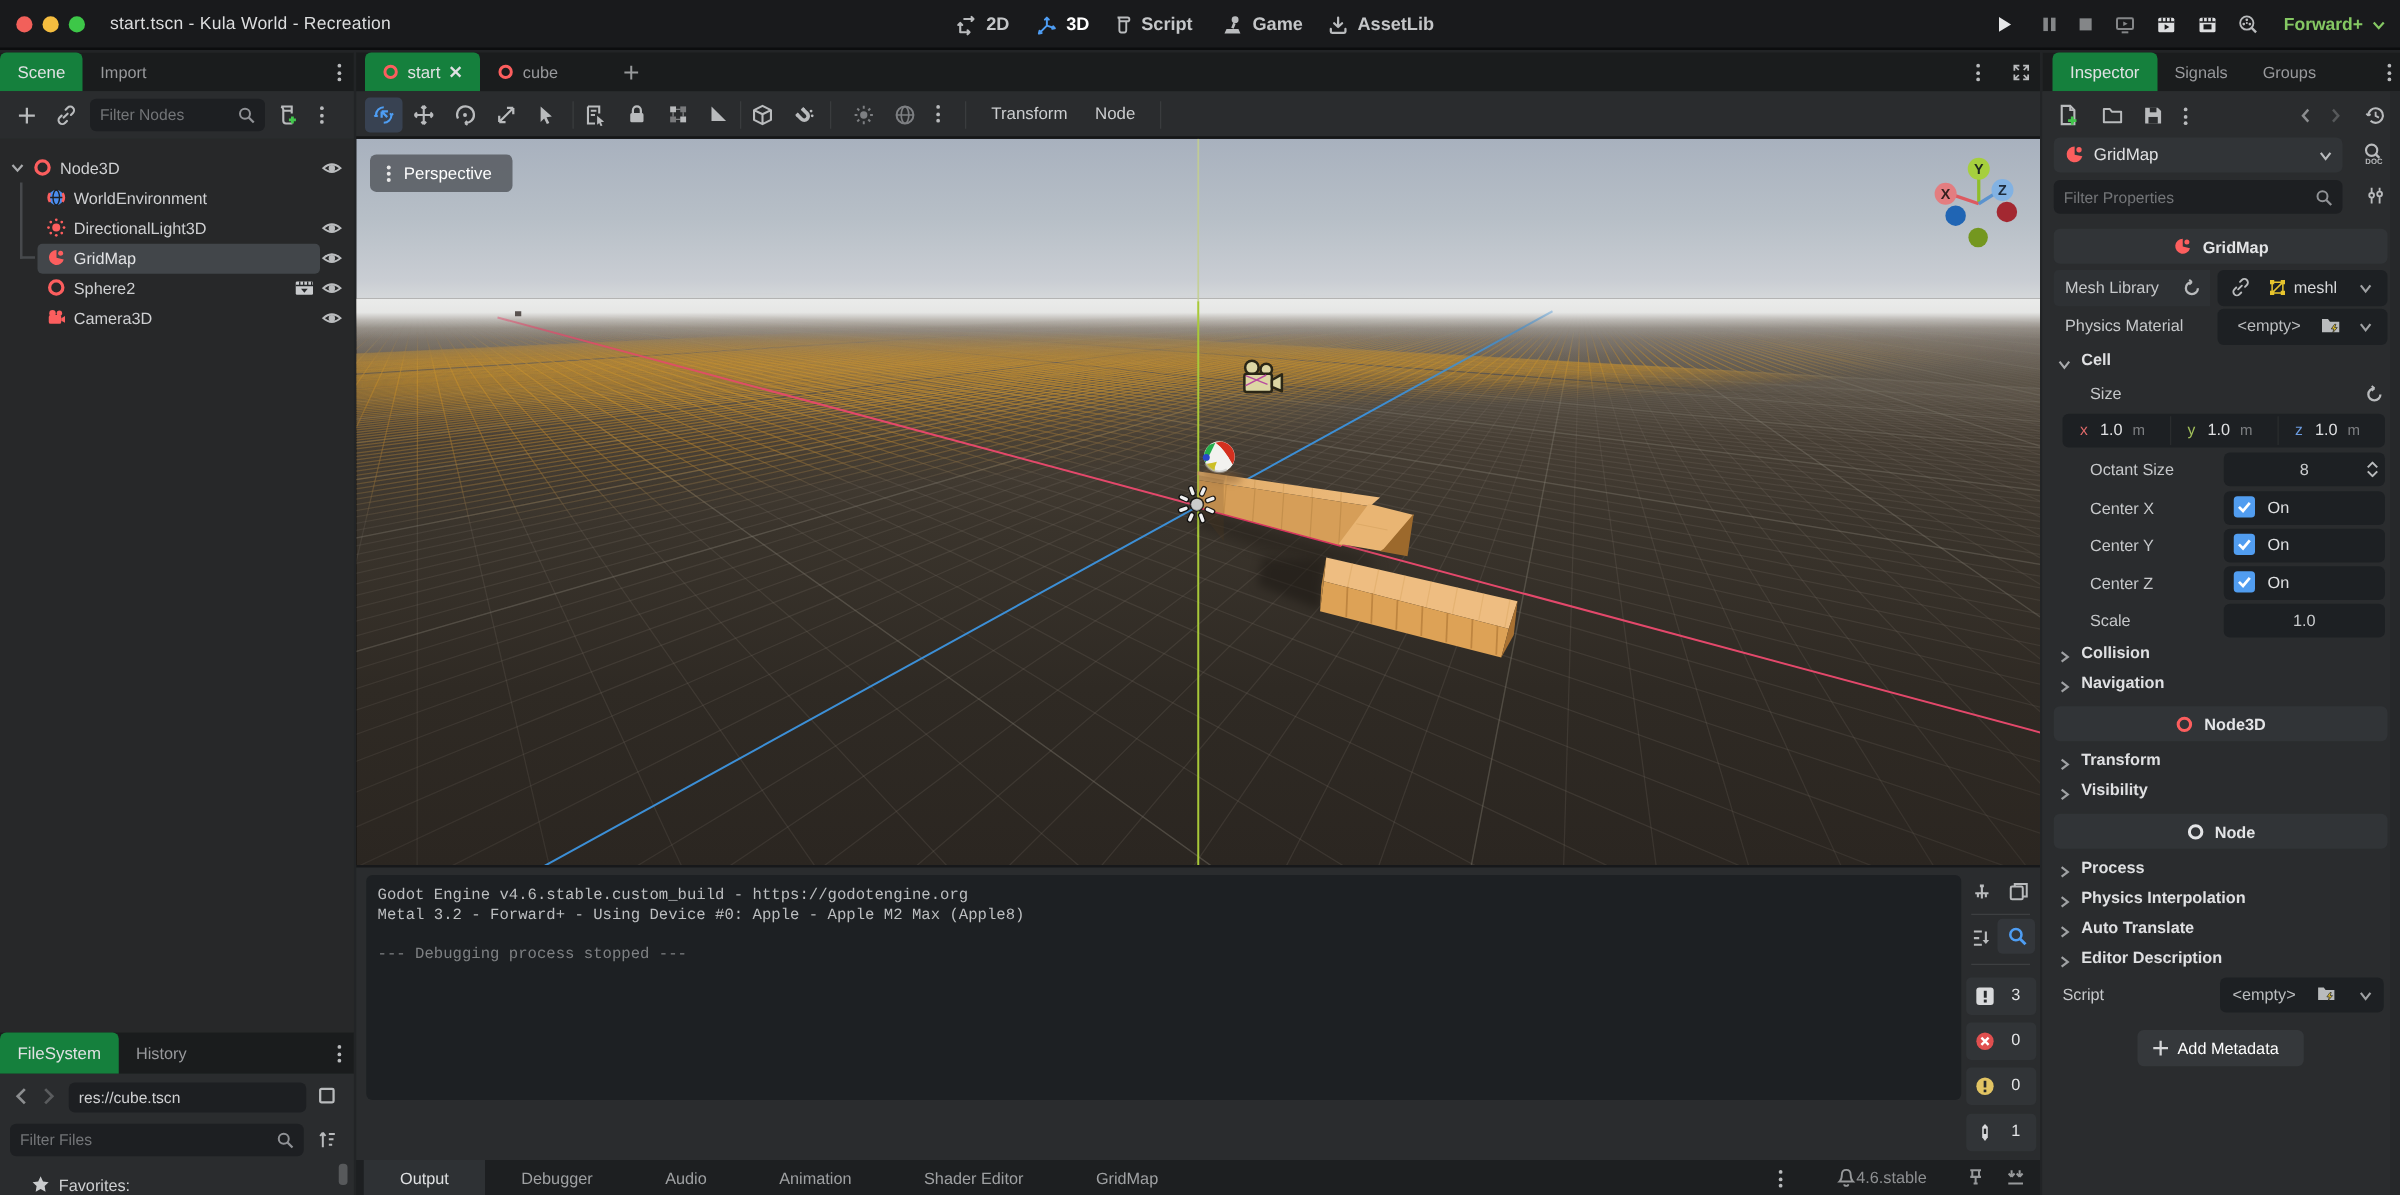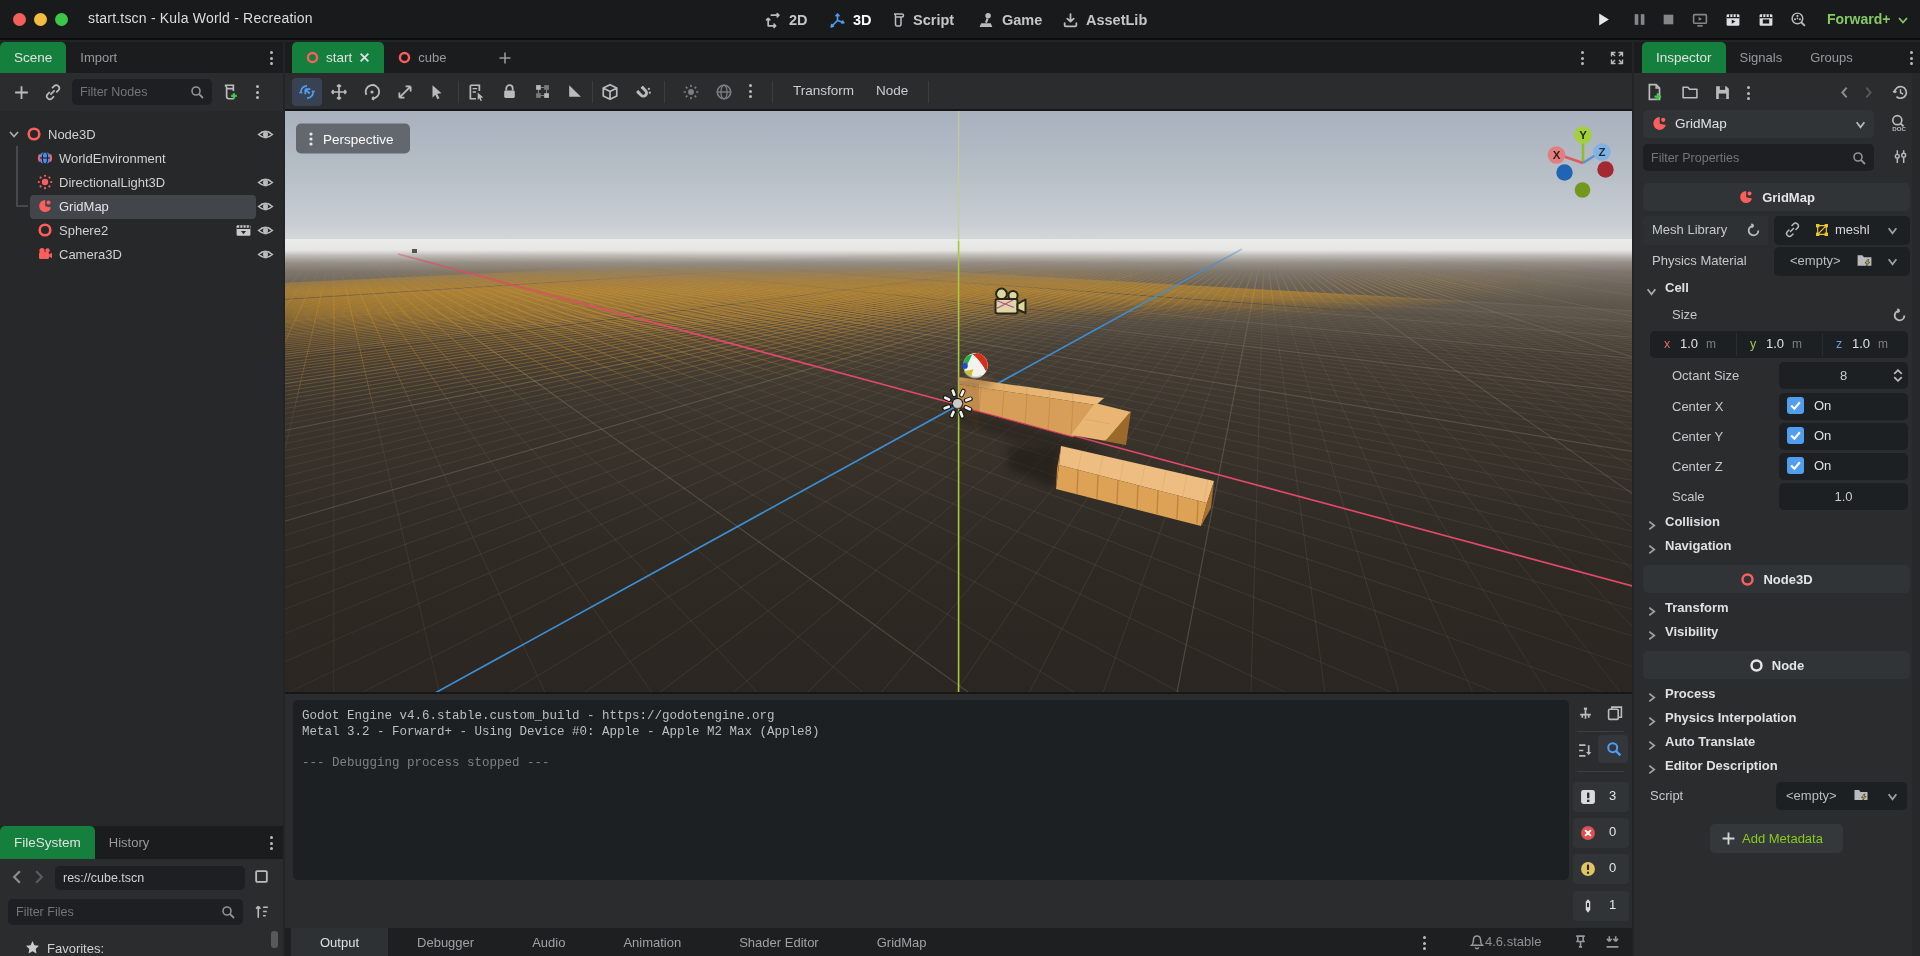--- a/index.html
+++ b/index.html
@@ -1976,15 +1976,15 @@
       <path d="M1.5 3 H6 L7.5 5 H14.5 V13 H1.5 Z" fill="#b9bbbd"></path>
       <path d="M11 7 L8.5 10.5 H10.5 L9.5 13.5 L13 9.5 H11 L12 7 Z" fill="#e8c52e" stroke="#2a2c2e" stroke-width="0.6"></path>
     </svg>
 <svg class="abs" style="left:253px;top:718px" width="11" height="11" viewBox="0 0 10 10">
       <path d="M1.5 3 L5 7.5 L8.5 3" stroke="#9fa1a3" stroke-width="1.6" fill="none"></path>
     </svg>
 <div class="abs" style="left:76px;top:751px;width:133px;height:29px;background:#35383b;border-radius:5px"></div>
 <svg class="abs" style="left:87px;top:758px" width="15" height="15" viewBox="0 0 14 14">
       <path d="M7 1.5 V12.5 M1.5 7 H12.5" stroke="#d5d6d8" stroke-width="1.7"></path>
     </svg>
-<div class="abs" style="left:108px;top:758px;font-size:13px;color:#84cc16">Add Metadata</div>
+<div class="abs" style="left:108px;top:758px;font-size:13px;color:#ffffff">Add Metadata</div>
 </div>
 <div class="abs" style="left:1912px;top:73px;width:8px;height:883px;background:#26282a"></div>
 
 </body></html>

